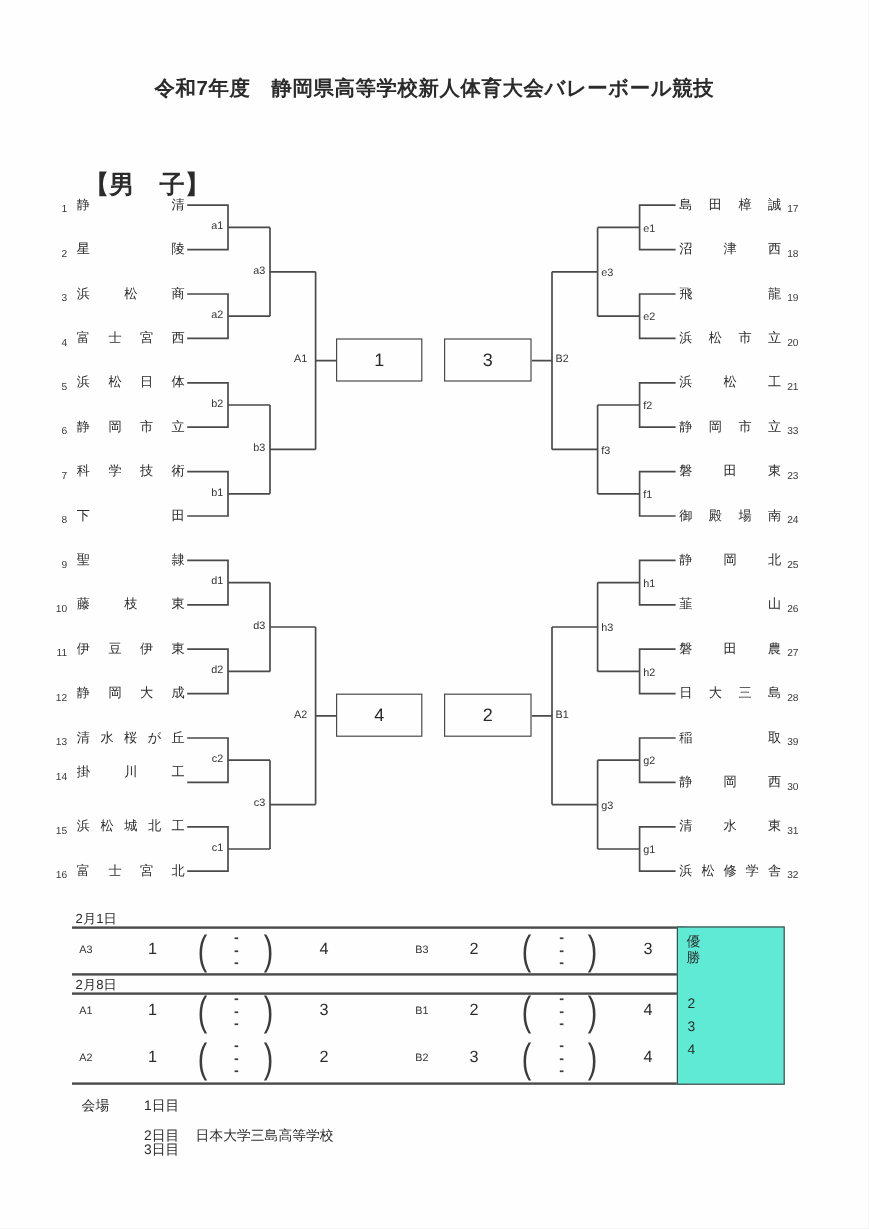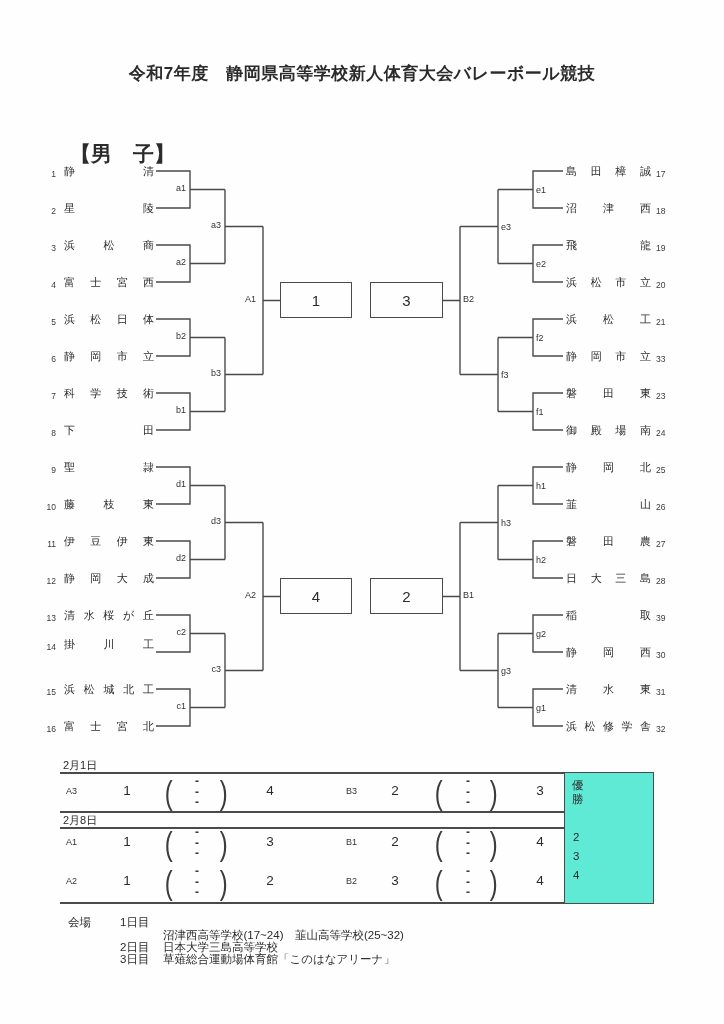--- a/index.html
+++ b/index.html
@@ -322,19 +322,17 @@
 
   <div class="resbox">
     <div class="reslab">優勝</div>
     <div class="resnum" style="top:58px">2</div>
     <div class="resnum" style="top:77px">3</div>
     <div class="resnum" style="top:96px">4</div>
   </div>
 
   <div class="ven" style="left:68px;top:916px">会場</div>
   <div class="ven" style="left:120px;top:916px">1日目</div>
-  <div class="ven" style="left:163px;top:929px">沼津西高等学校(17~24)　韮山高等学校(25~32)</div>
   <div class="ven" style="left:120px;top:941px">2日目</div>
   <div class="ven" style="left:163px;top:941px">日本大学三島高等学校</div>
   <div class="ven" style="left:120px;top:953px">3日目</div>
-  <div class="ven" style="left:163px;top:953px">草薙総合運動場体育館「このはなアリーナ」</div>
 
 </div>
 
 </body></html>

